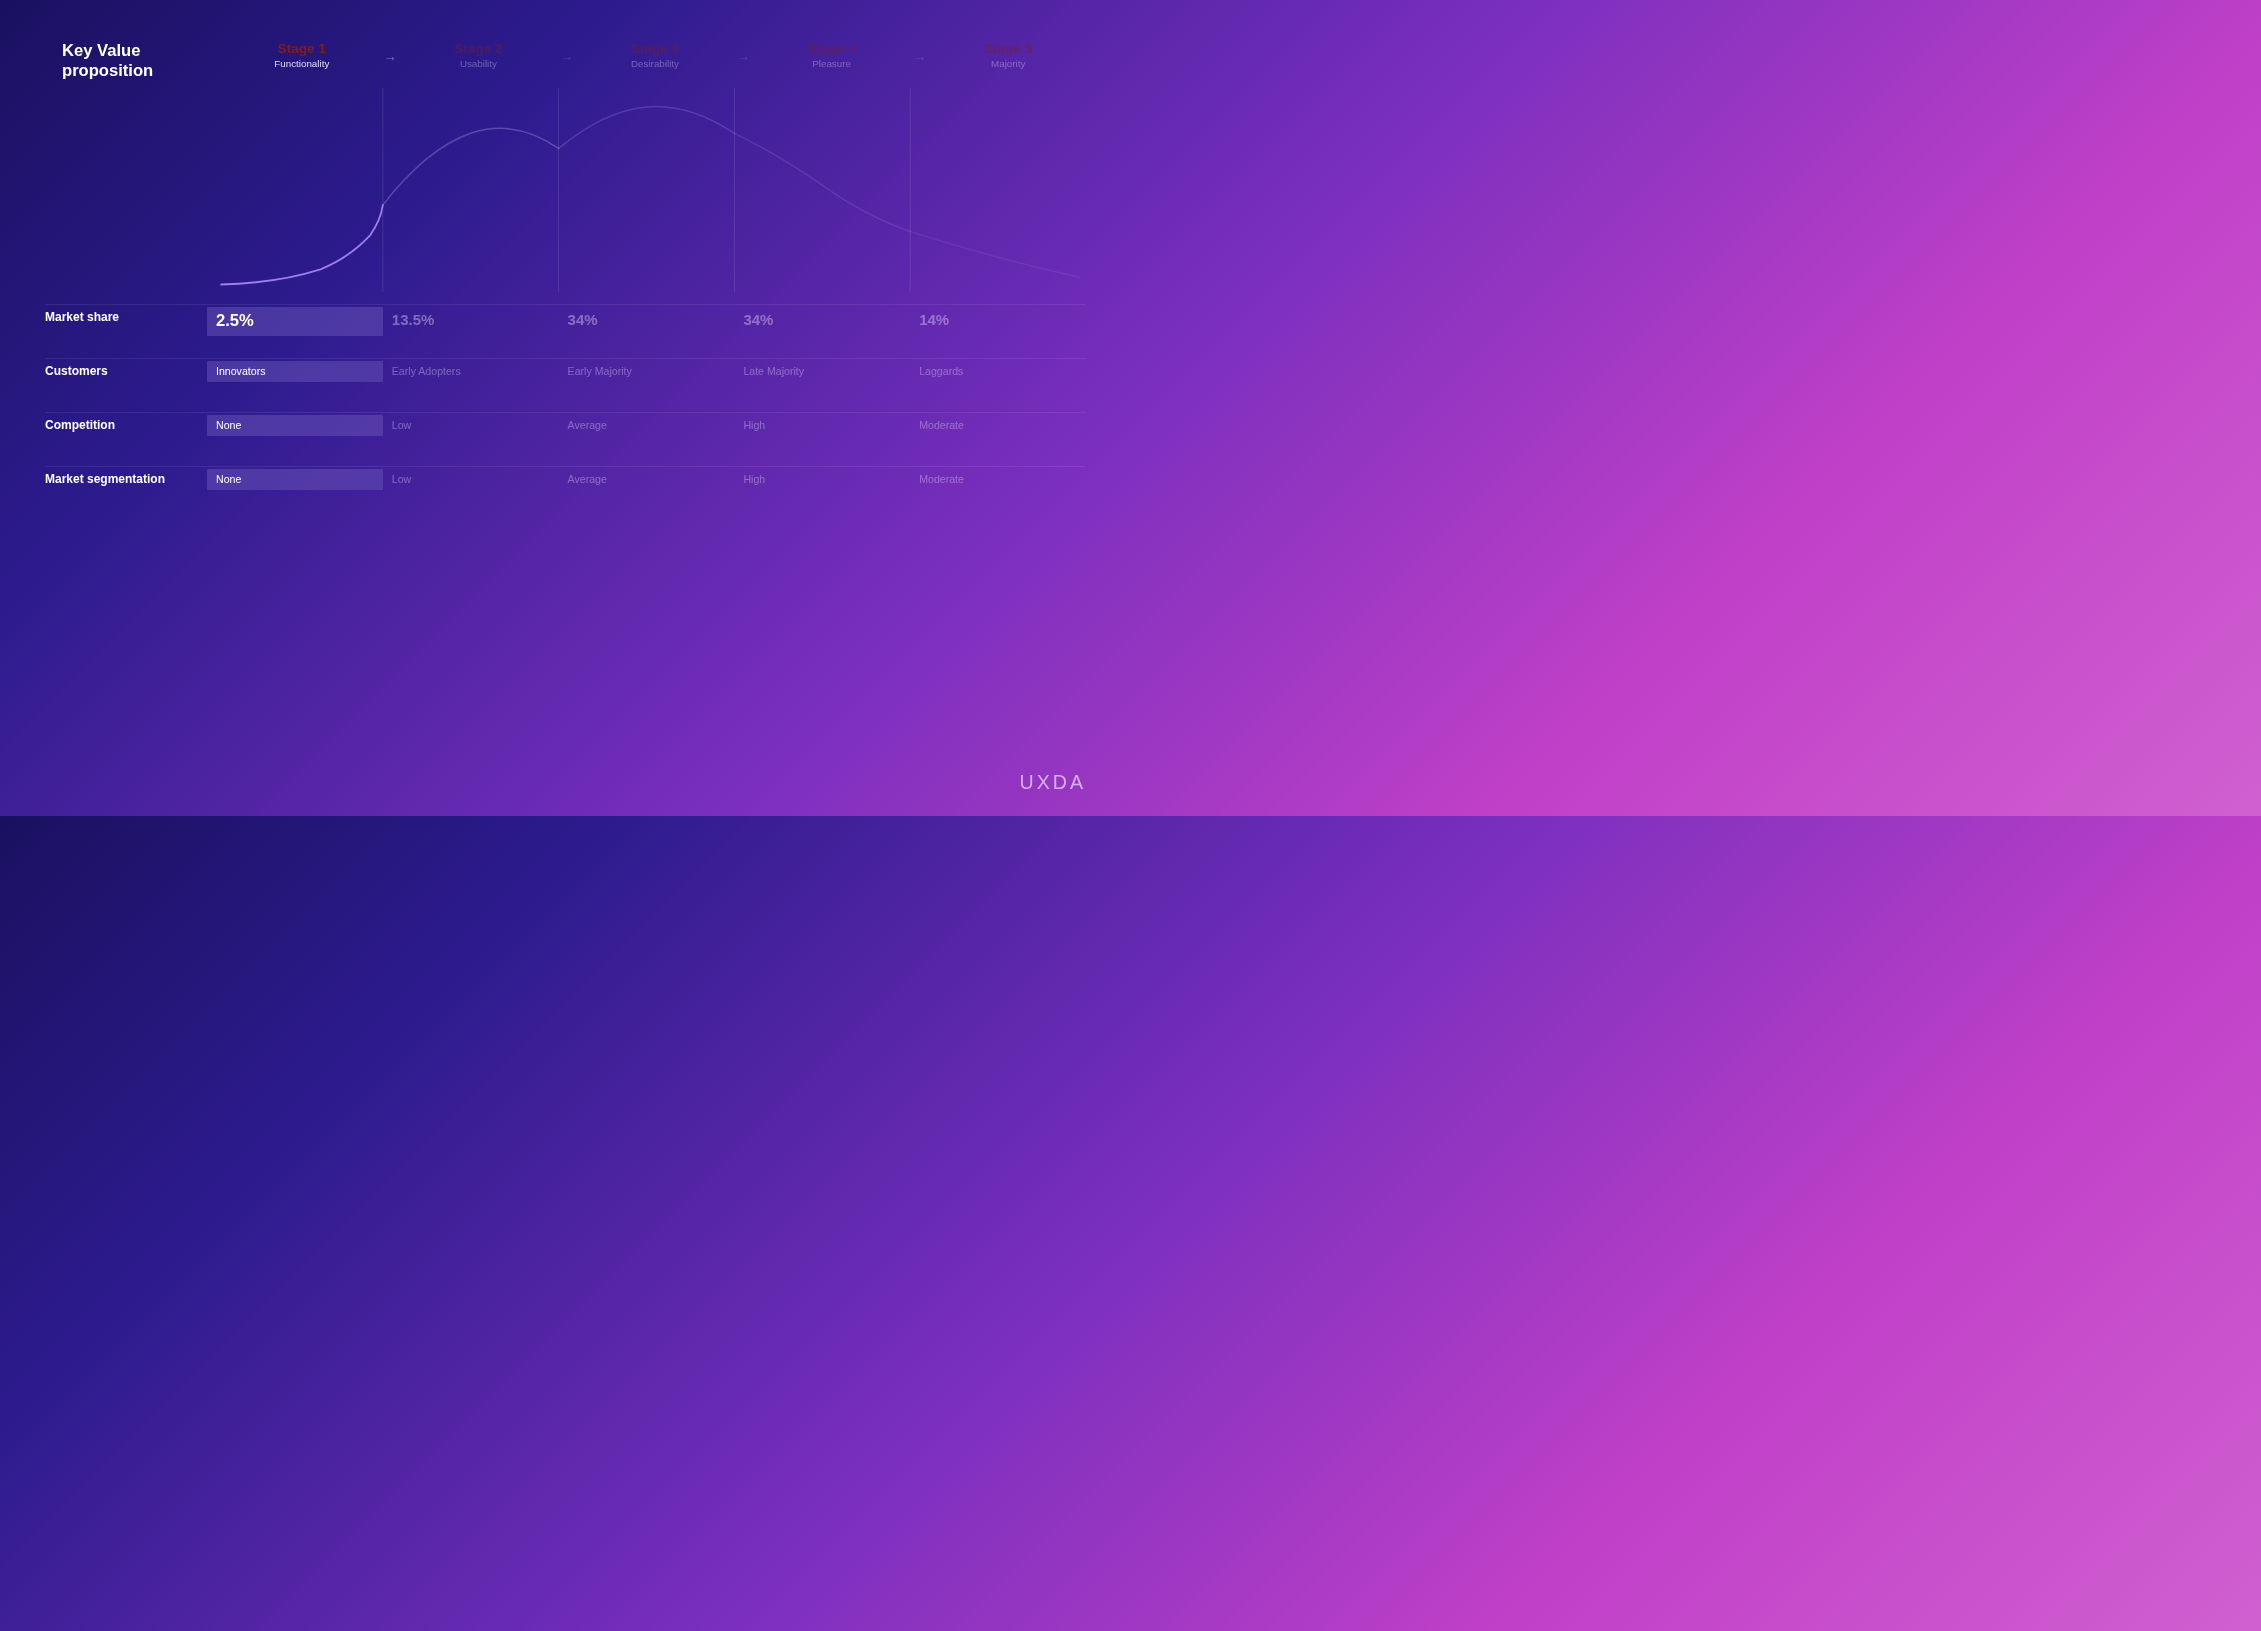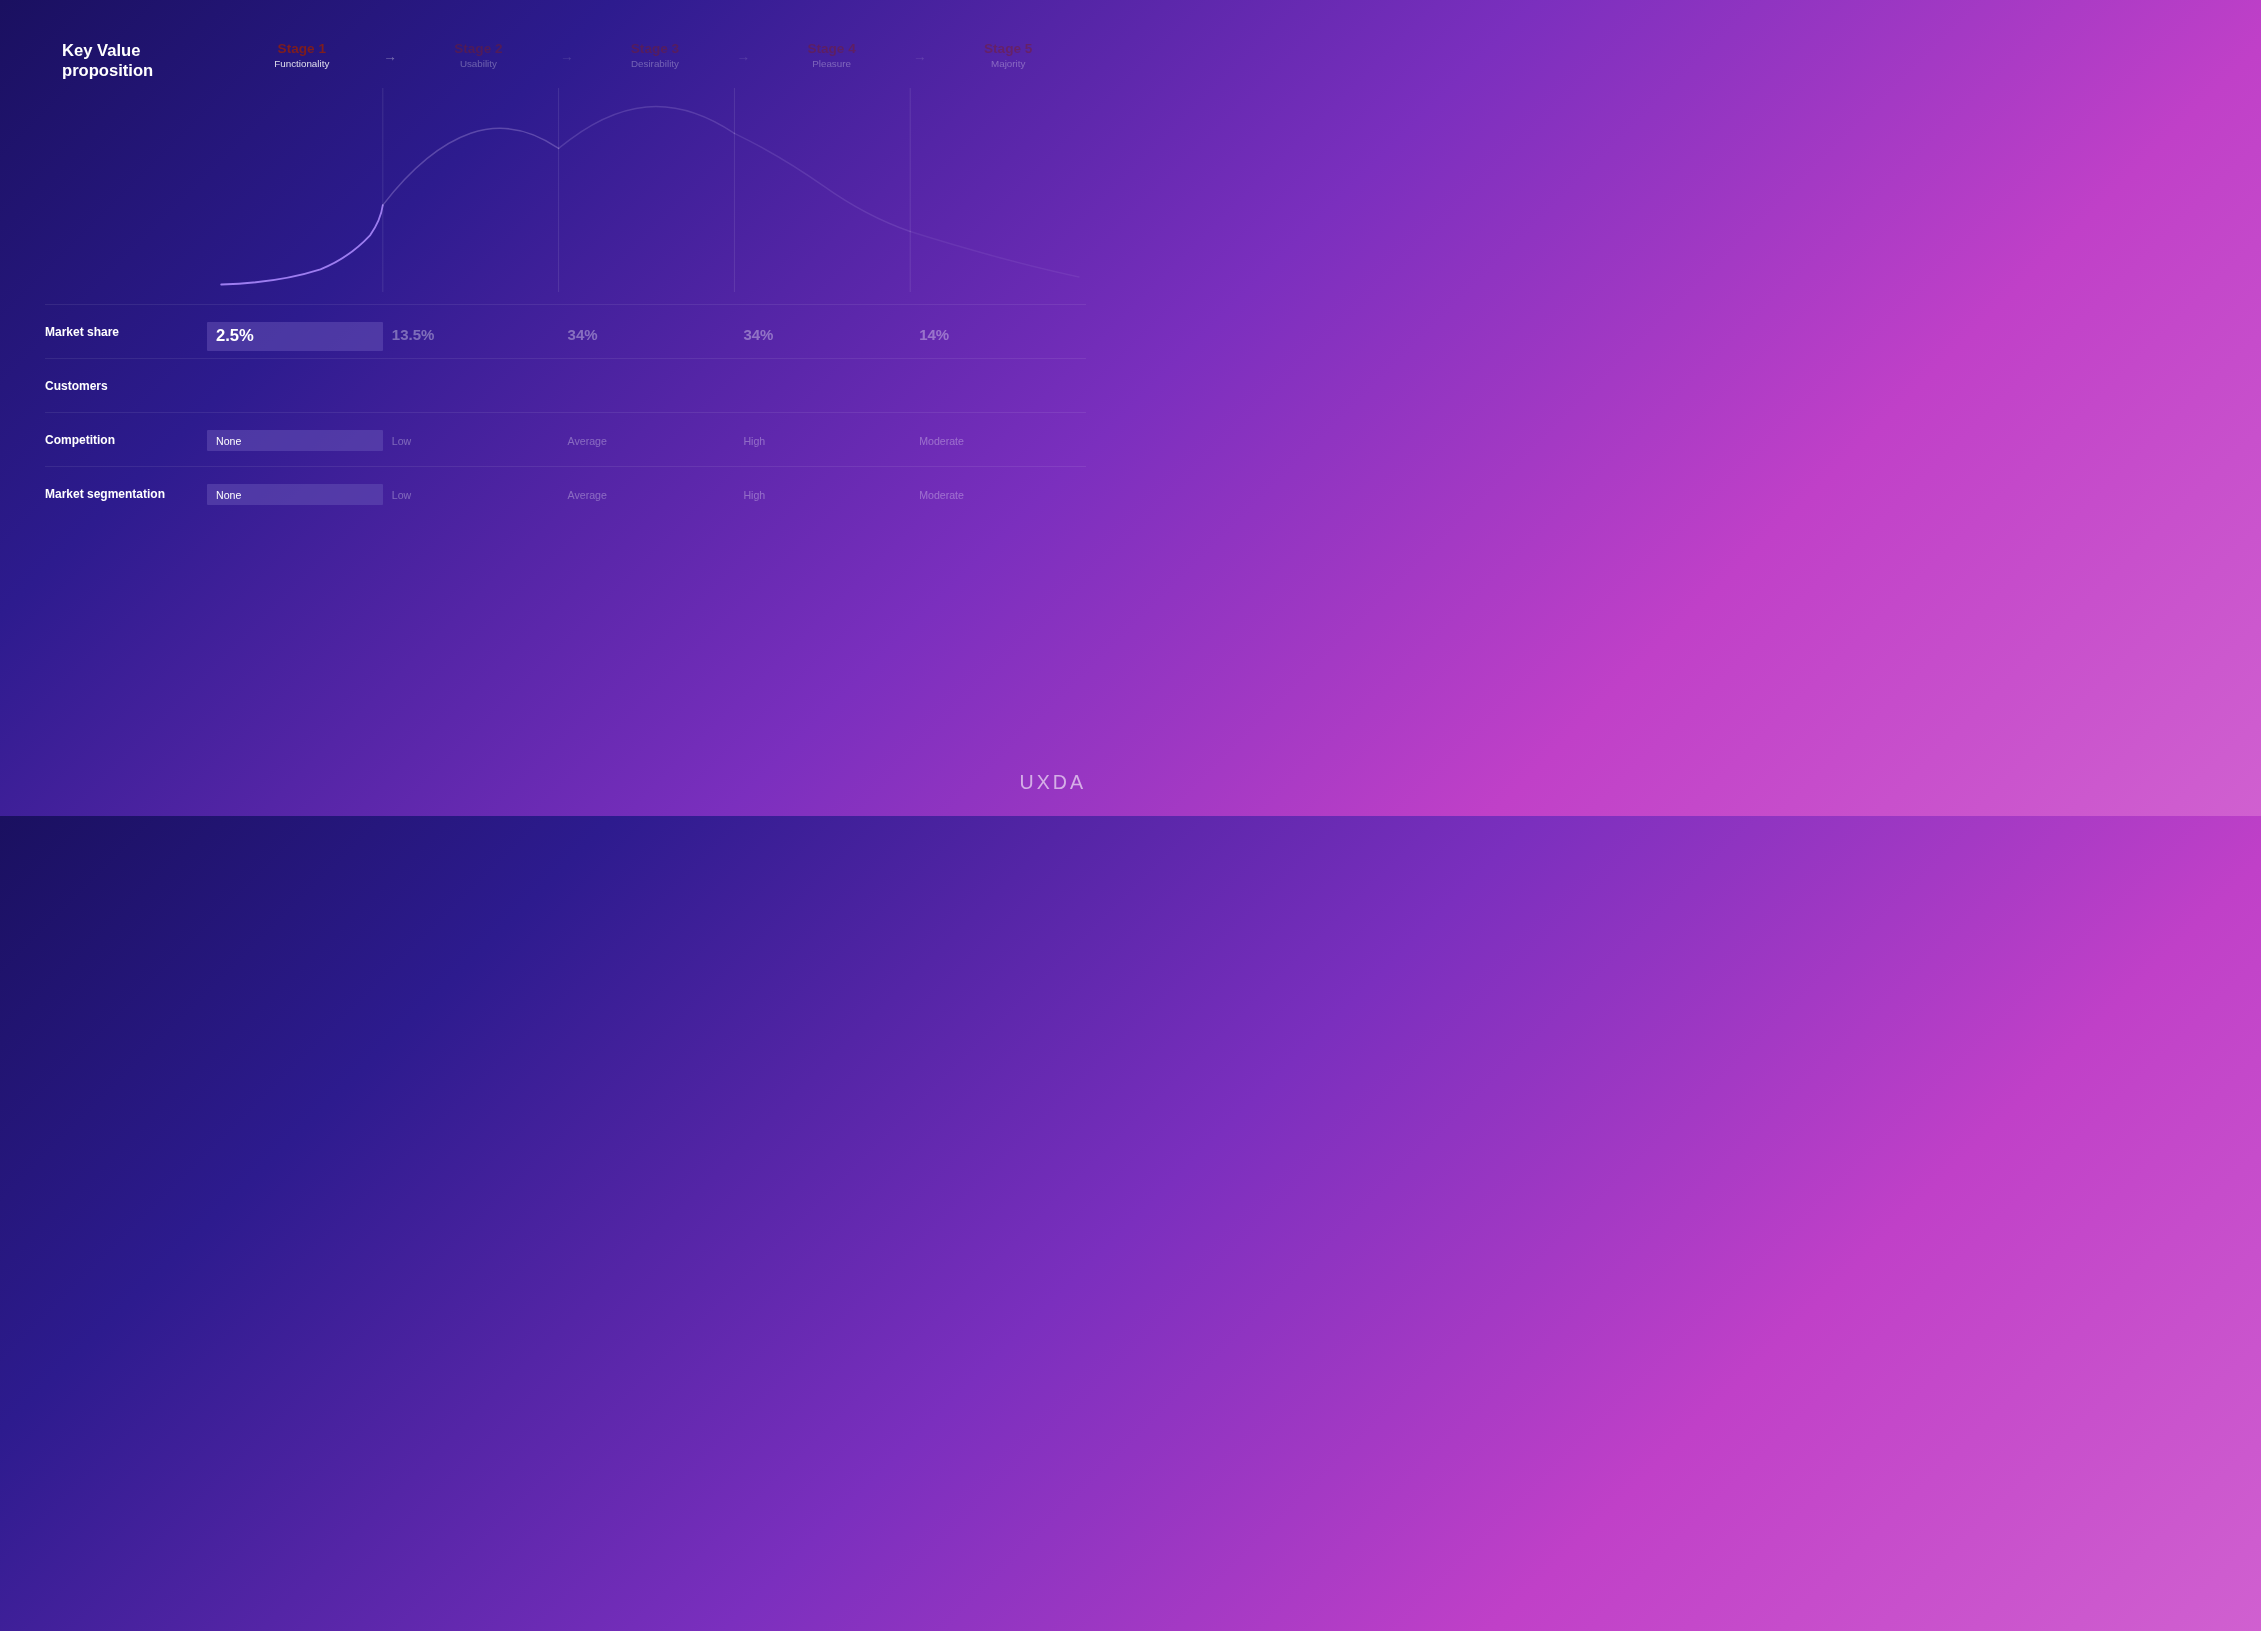--- a/index.html
+++ b/index.html
@@ -76,21 +76,21 @@
       display: flex;
       flex-direction: column;
       margin-top: 11.3px;
     }
 
     .data-row {
       display: flex;
       align-items: flex-start;
       min-height: 54px;
       border-top: 0.8px solid rgba(255,255,255,0.08);
-      padding-top: 17px;
+      padding-top: 2px;
       padding-bottom: 7.5px;
     }
 
     .row-label {
       width: 162px;
       flex-shrink: 0;
       font-size: 12px;
       font-weight: 700;
       color: white;
       line-height: 1.3;
@@ -267,20 +267,37 @@
           <span class="cell-value dimmed">34%</span>
         </div>
         <div class="cell dimmed">
           <span class="cell-value dimmed">14%</span>
         </div>
       </div>
     </div>
 
     <div class="data-row">
       <div class="row-label">Customers</div>
+      <div class="row-values">
+        <div class="cell active">
+          <span>Innovators</span>
+        </div>
+        <div class="cell dimmed">
+          <span>Early Adopters</span>
+        </div>
+        <div class="cell dimmed">
+          <span>Early Majority</span>
+        </div>
+        <div class="cell dimmed">
+          <span>Late Majority</span>
+        </div>
+        <div class="cell dimmed">
+          <span>Laggards</span>
+        </div>
+      </div>
     </div>
 
     <div class="data-row">
       <div class="row-label">Competition</div>
       <div class="row-values">
         <div class="cell active">
           <span>None</span>
         </div>
         <div class="cell dimmed">
           <span>Low</span>

